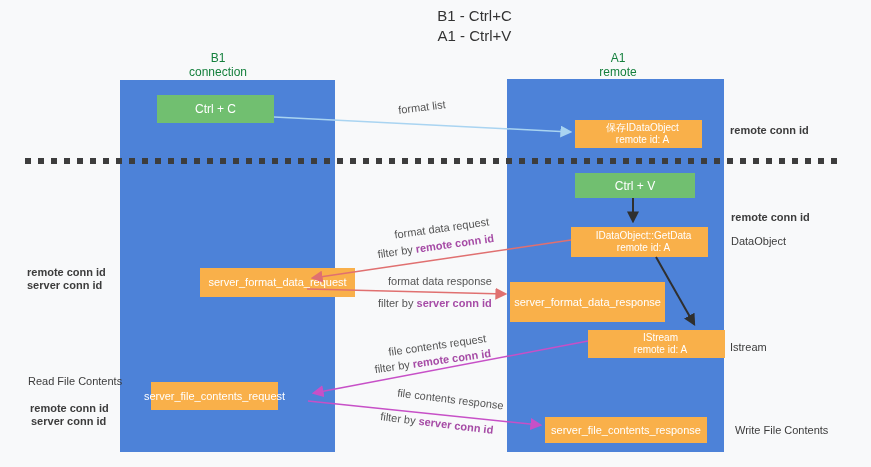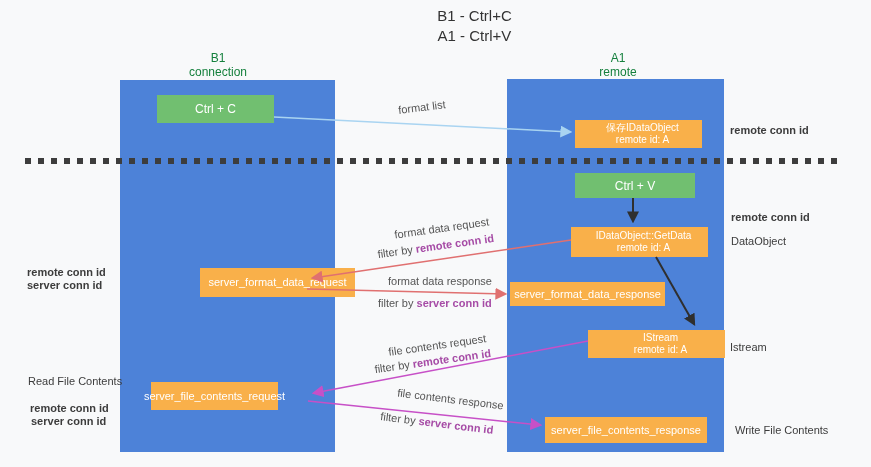--- a/index.html
+++ b/index.html
@@ -69,21 +69,21 @@
     <div>IDataObject::GetData</div>
     <div>remote id: A</div>
   </div>
   <div class="abs box orange fs10" style="left:588px;top:330px;width:129px;height:28px;">
     <div>IStream</div>
     <div>remote id: A</div>
   </div>
   <div class="abs box orange fs11" style="left:152px;top:268px;width:155px;height:29px;margin-left:48px;">
     <span>server_format_data_request</span>
   </div>
-  <div class="abs box orange fs11" style="left:510px;top:282px;width:155px;height:24px;">
+  <div class="abs box orange fs11" style="left:510px;top:282px;width:155px;height:40px;">
     <span>server_format_data_response</span>
   </div>
   <div class="abs box orange fs11" style="left:151px;top:382px;width:127px;height:28px;">
     <span>server_file_contents_request</span>
   </div>
   <div class="abs box orange fs11" style="left:545px;top:417px;width:162px;height:26px;text-align:right;">
     <span>server_file_contents_response</span>
   </div>
 
   <svg class="overlay" width="871" height="467" viewBox="0 0 871 467">

